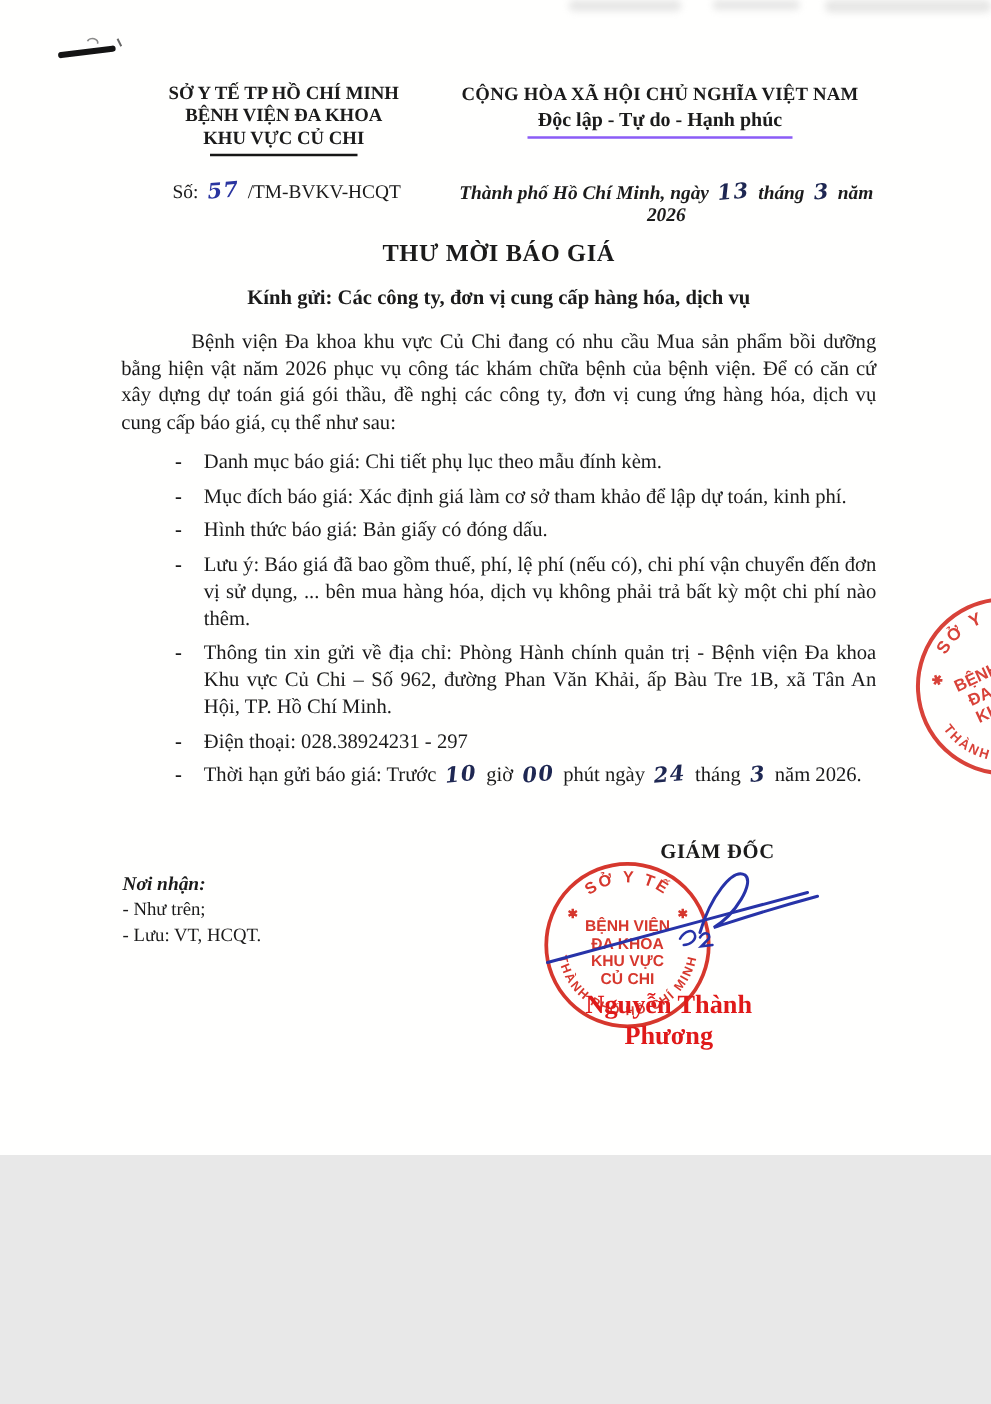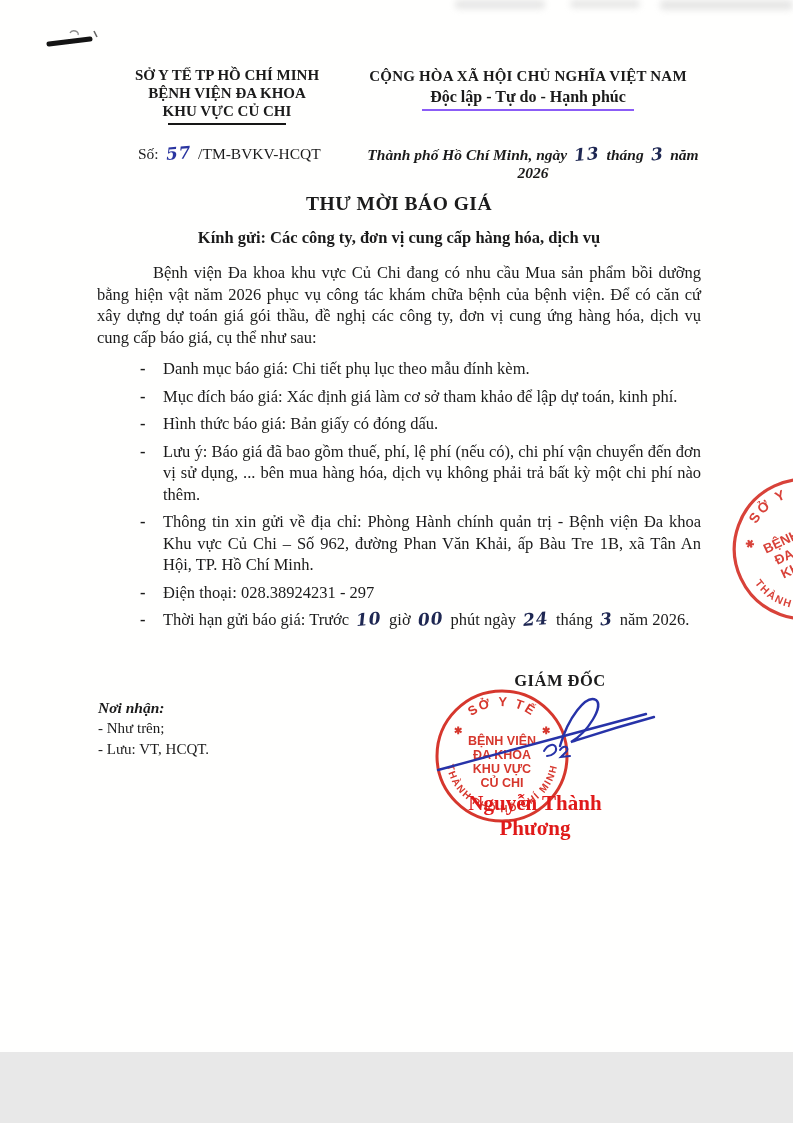--- a/index.html
+++ b/index.html
@@ -1,16 +1,16 @@
 <!DOCTYPE html>
 <html><head>
 <meta charset="utf-8">
 <style>
   html,body{margin:0;padding:0;background:#e8e8e8;}
-  .page{position:relative;width:793px;height:1052px;margin:0 auto;background:#fffffe;
+  .page{position:relative;width:793px;height:924px;margin:0 auto;background:#fffffe;
         overflow:hidden;font-family:"Liberation Serif","DejaVu Serif",serif;color:#1b1b1b;}
   .smudge{position:absolute;background:#b9b9b9;opacity:.35;filter:blur(3px);border-radius:4px;}
   
   .hdr-left{position:absolute;left:112px;top:66px;width:230px;text-align:center;
             font-weight:bold;font-size:15px;line-height:18px;}
   .hdr-left .ul{width:118px;height:2px;background:#161616;margin:3px auto 0;}
   .hdr-right{position:absolute;left:348px;top:68px;width:360px;text-align:center;}
   .hdr-right .l1{font-weight:bold;font-size:15px;letter-spacing:.2px;}
   .hdr-right .l2{display:inline-block;font-weight:bold;font-size:16px;margin-top:3px;
                  padding:0 8px 3px;border-bottom:2px solid #8b5cf6;}
@@ -27,21 +27,21 @@
   .intro{margin:14px 0 0;text-align:justify;text-indent:56px;font-size:16.5px;line-height:21.5px;}
   .bullets{margin-top:10px;}
   .bullet{display:flex;margin:0 0 6px 43px;font-size:16.5px;line-height:21.5px;}
   .bullet .dash{width:23px;flex:0 0 23px;font-weight:bold;}
   .bullet .btxt{flex:1;text-align:justify;}
   .closing{margin:4px 0 0 55px;font-size:16.5px;display:flex;align-items:flex-start;}
   .squig{margin-left:6px;margin-top:-2px;}
   
   .recipients{position:absolute;left:98px;top:697px;font-size:15px;line-height:21px;}
   .recipients .rt{font-weight:bold;font-style:italic;font-size:15.5px;}
-  .director-title{position:absolute;left:470px;top:671px;width:180px;text-align:center;
+  .director-title{position:absolute;left:484px;top:671px;width:180px;text-align:center;
                   font-weight:bold;font-size:16.5px;letter-spacing:.5px;}
   .stamp{position:absolute;left:432px;top:686px;opacity:.93;}
   .stamp-edge{position:absolute;top:474px;right:-86px;opacity:.88;transform:rotate(-25deg);}
   .sig{position:absolute;left:428px;top:688px;z-index:3;}
   .director-name{position:absolute;left:440px;top:791px;width:190px;text-align:center;z-index:4;
                  color:#e01a1a;font-weight:bold;font-size:21px;}
   .stamp text{font-family:"Liberation Sans",sans-serif;font-weight:bold;fill:#d3281e;}
   .stamp-edge text{font-family:"Liberation Sans",sans-serif;font-weight:bold;fill:#d3281e;}
   
   .badge{position:absolute;left:653px;top:1064px;width:132px;padding:7px 0 8px;background:#fff;

